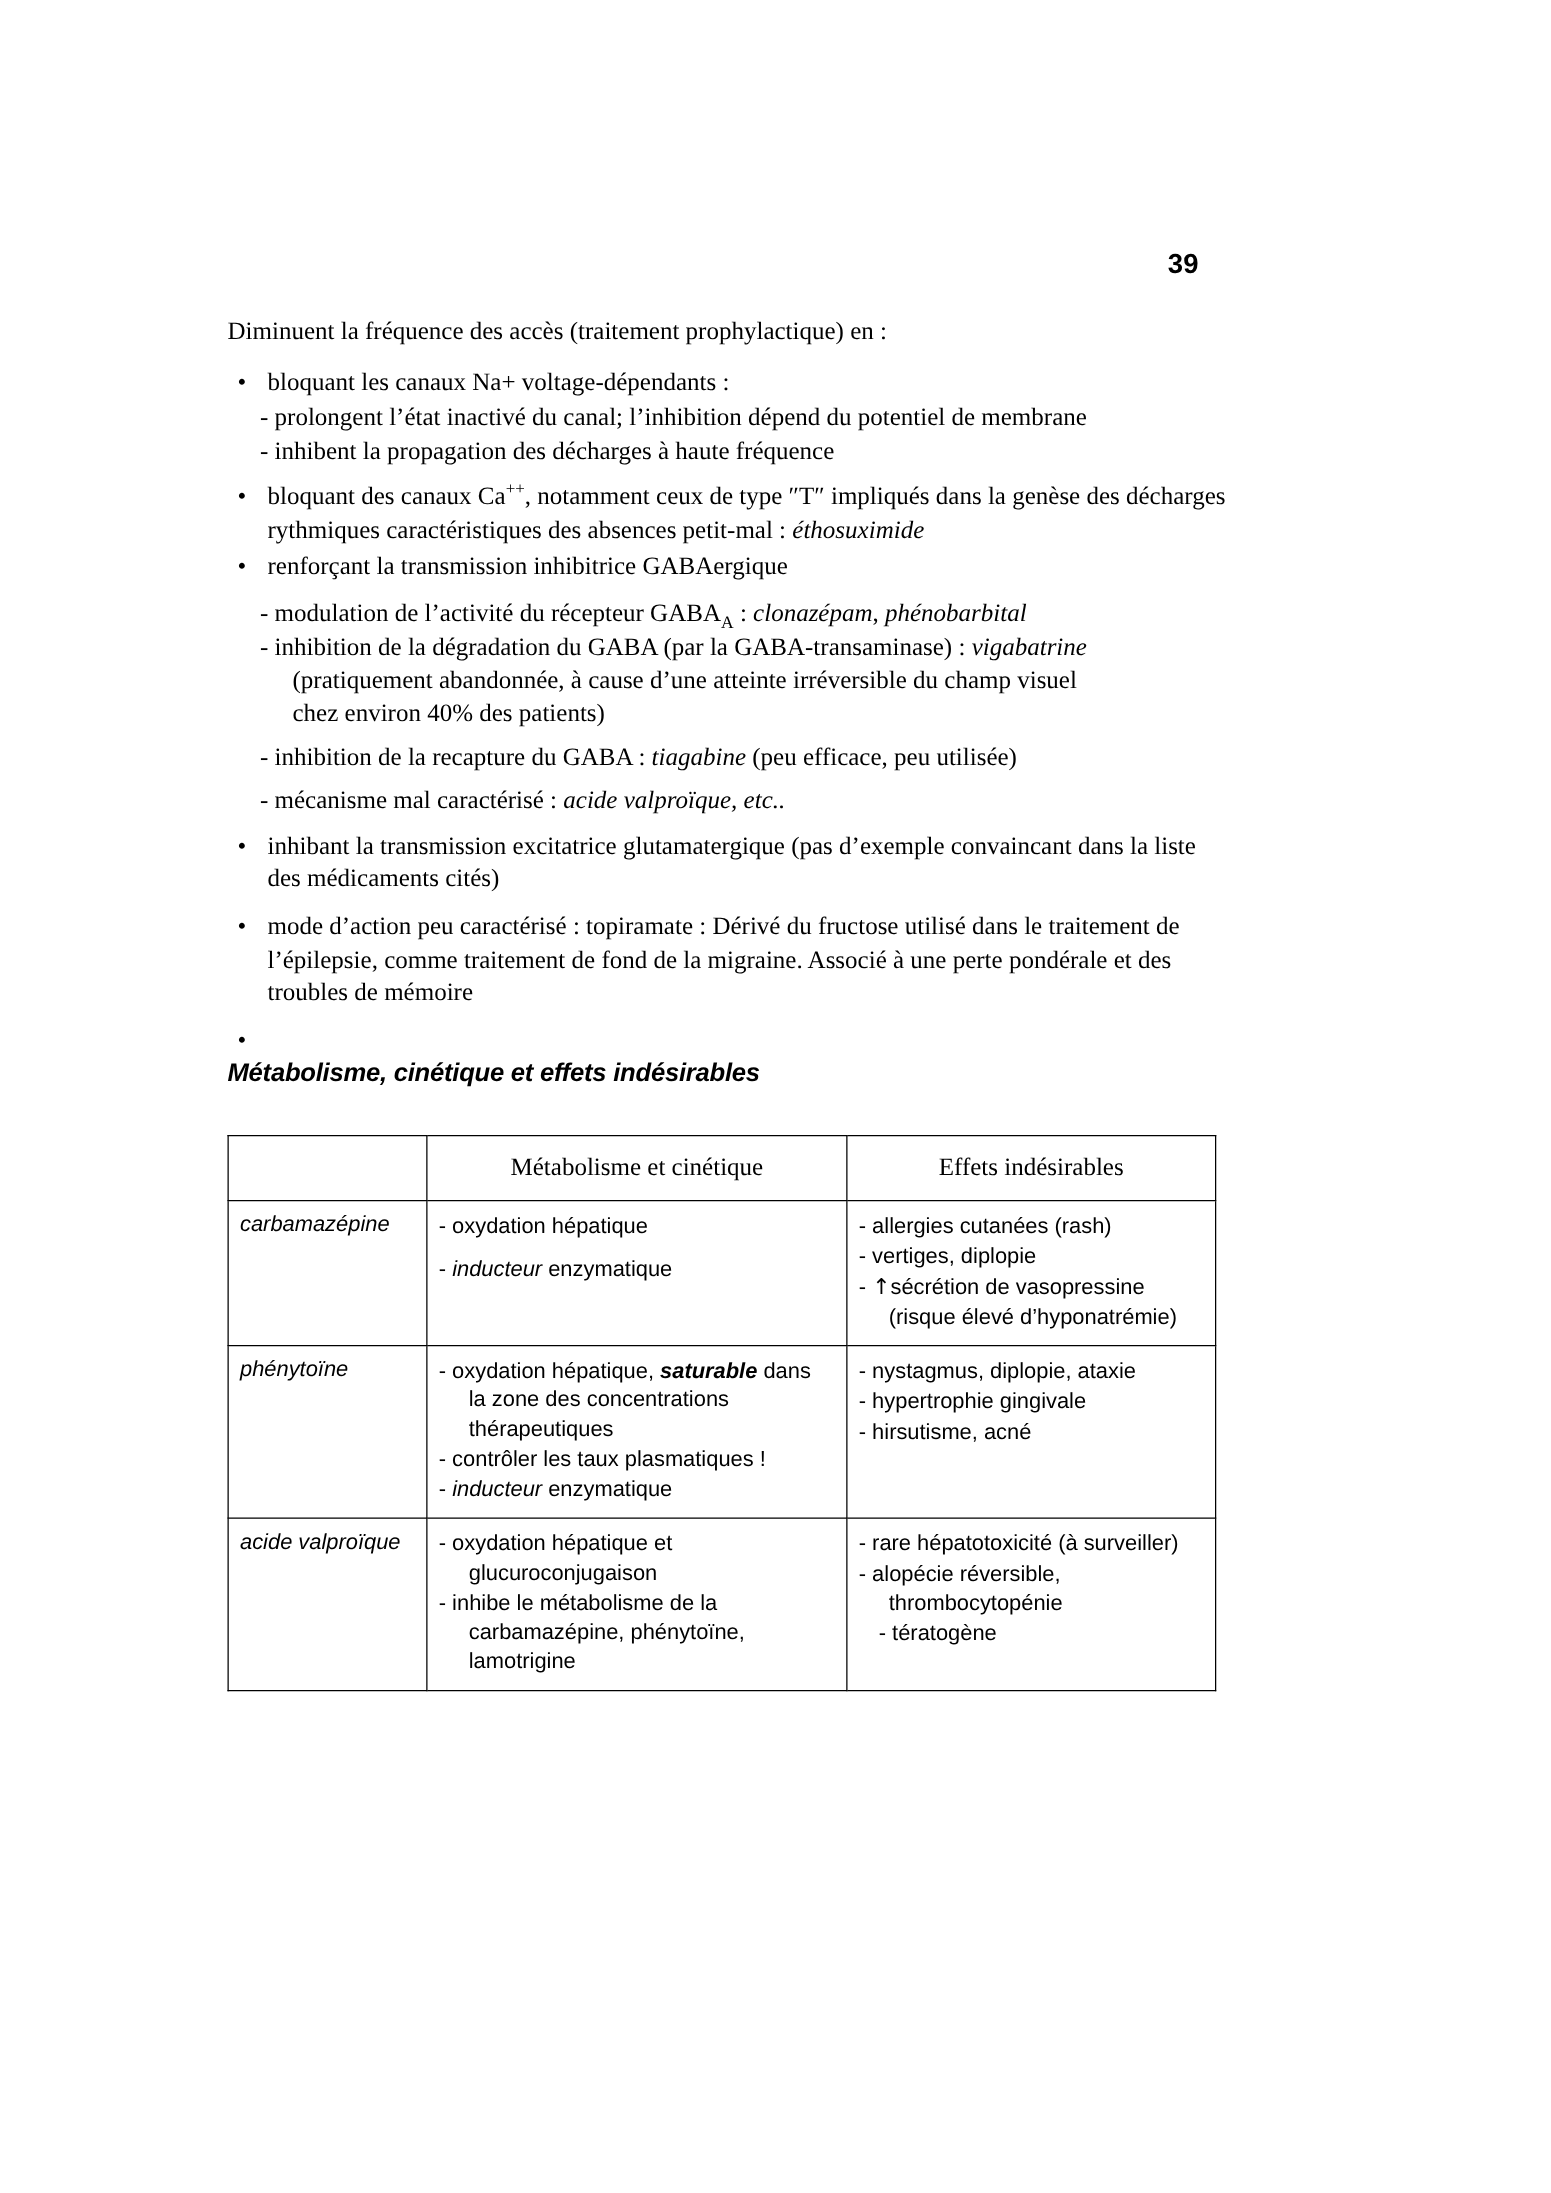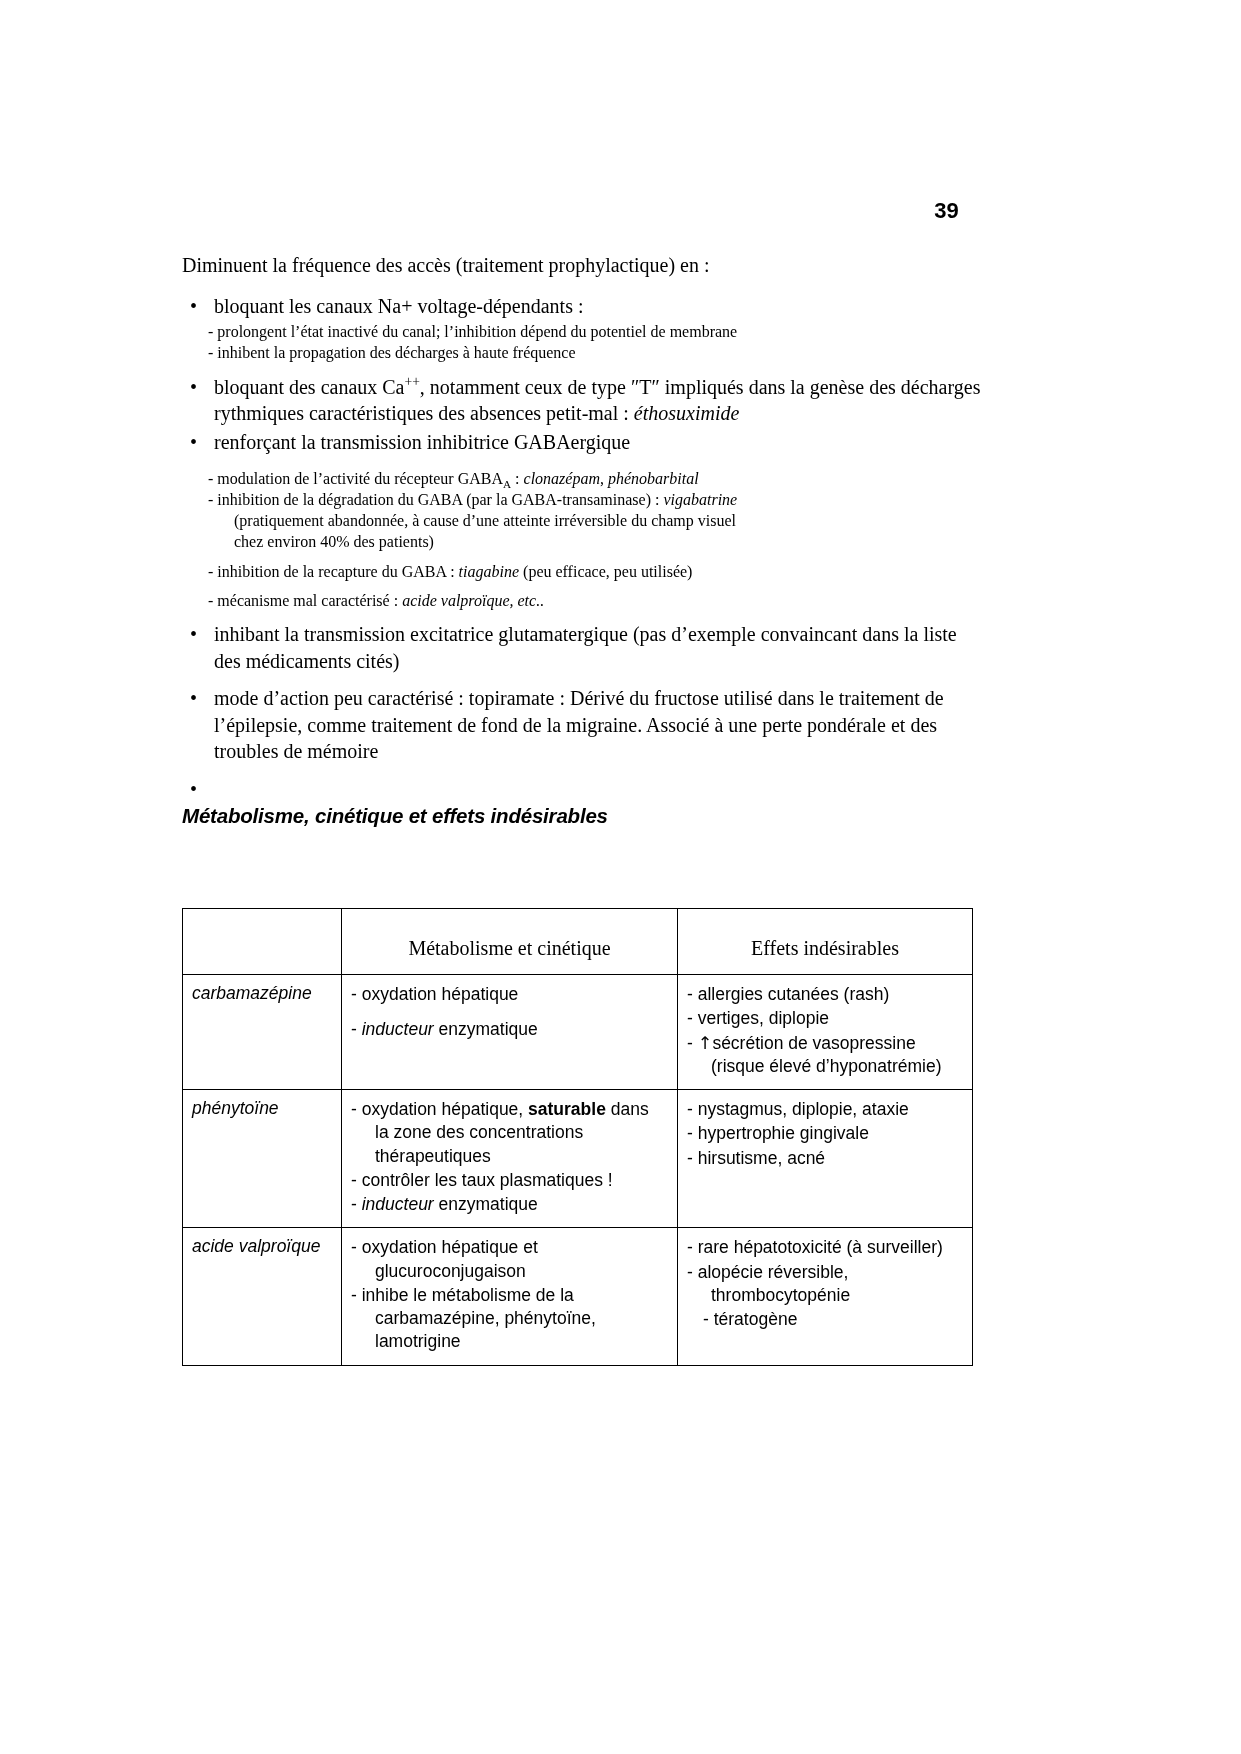--- a/index.html
+++ b/index.html
@@ -84,21 +84,21 @@
   }
   ul.bullets > li.spaced { margin-bottom: 11px; }
   ul.bullets > li.tight  { margin-bottom: 2px; }
 
   .dash-block {
     margin: 2px 0 10px 0;
   }
   .dash-block.indent-a { padding-left: 26px; }
   .dash-block.indent-b { padding-left: 26px; }
   .dash-line {
-    font-size: 16px;
+    font-size: 20px;
     line-height: 1.33;
     text-indent: -13px;
     padding-left: 13px;
   }
   .dash-line .cont {
     display: block;
     text-indent: 0;
     padding-left: 13px;
   }
   .dash-block.gap-top { margin-top: 12px; }
@@ -136,21 +136,21 @@
   }
   table.meta-table col.c1 { width: 159px; }
   table.meta-table col.c2 { width: 336px; }
   table.meta-table col.c3 { width: 295px; }
 
   table.meta-table thead th {
     font-family: "Liberation Serif", "DejaVu Serif", serif;
     font-weight: normal;
     font-size: 20px;
     text-align: center;
-    padding-top: 28px;
+    padding-top: 14px;
     padding-bottom: 14px;
   }
   table.meta-table thead th.blank { border-right: 1.6px solid #000; }
 
   td.drug {
     font-family: "Liberation Sans", "DejaVu Sans", sans-serif;
     font-style: italic;
     font-size: 17.5px;
     padding-top: 12px;
     white-space: nowrap;
@@ -165,21 +165,21 @@
     text-indent: -12px;
     padding-left: 12px;
     margin-bottom: 1px;
   }
   td.cell-body .ln.sp { margin-bottom: 12px; }
   td.cell-body .ln .sub {
     display: block;
     text-indent: 0;
     padding-left: 12px;
   }
-  td.cell-body b { font-weight: bold; }
+  td.cell-body b { font-weight: bold; font-style: italic; }
   td.cell-body i { font-style: italic; }
   .arrow-up { font-family: "DejaVu Sans", sans-serif; }
 </style>
 </head>
 <body>
 
 <div class="page">
 
   <div class="page-number">39</div>
 

